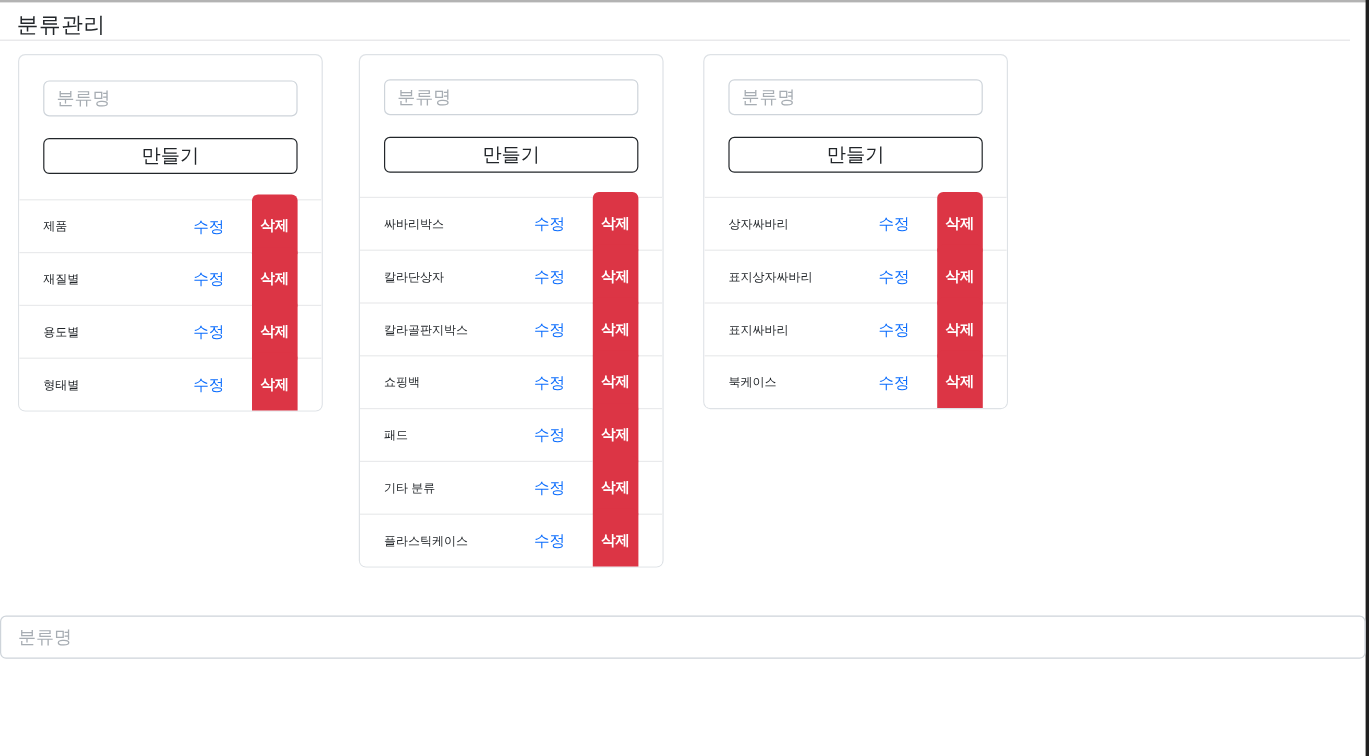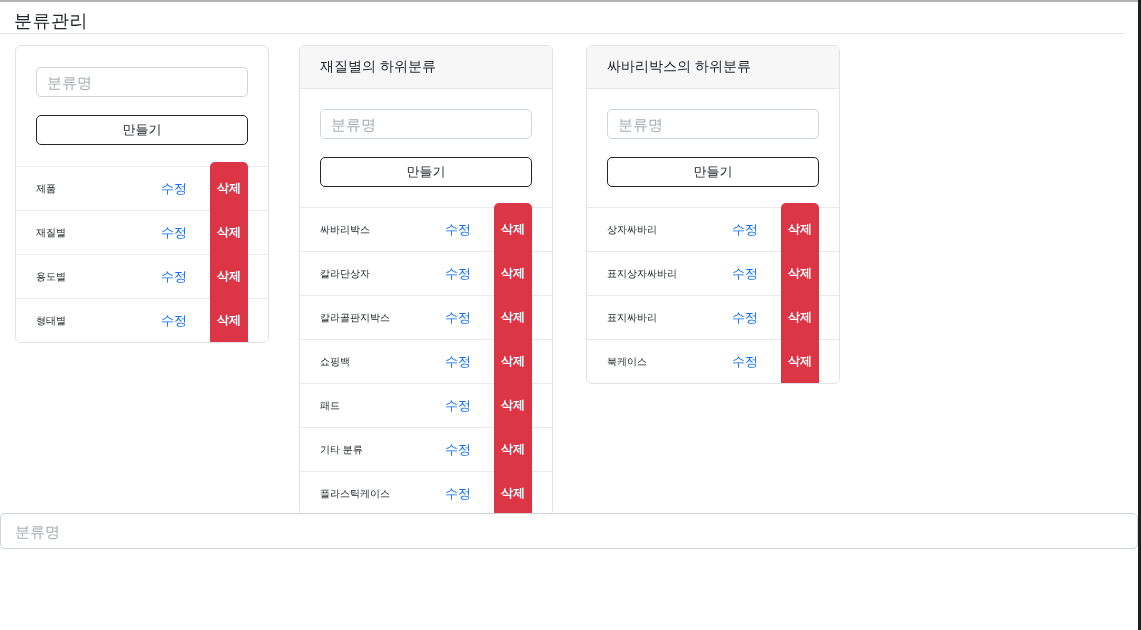--- a/index.html
+++ b/index.html
@@ -63,21 +63,21 @@
     outline: none;
     margin-bottom: 18px;
   }
   .name-input::placeholder { color: #a7adb3; opacity: 1; }
   .create-btn {
     display: block;
     width: 100%; height: 30px;
     background: #ffffff;
     border: 1.5px solid #22262a;
     border-radius: 5px;
-    font-size: 13px;
+    font-size: 16px;
     color: #212529;
     font-family: "Liberation Sans", "DejaVu Sans", sans-serif;
     cursor: pointer;
   }
   .list-row {
     height: 44px;
     display: flex; align-items: center; justify-content: space-between;
     padding: 0 20px;
     border-top: 1px solid #e9eaec;
     cursor: pointer;
@@ -154,21 +154,20 @@
   <div class="list-row">
     <span class="row-label">형태별</span>
     <span class="row-actions">
       <a class="edit-link">수정</a>
       <button class="delete-badge">삭제</button>
     </span>
   </div>
 </div>
 
 <div class="card card-2">
-  <div class="card-header">재질별의 하위분류</div>
   <div class="card-form">
     <input class="name-input" type="text" placeholder="분류명" style="">
     <button class="create-btn">만들기</button>
   </div>
   <div class="list-row">
     <span class="row-label">싸바리박스</span>
     <span class="row-actions">
       <a class="edit-link">수정</a>
       <button class="delete-badge">삭제</button>
     </span>
@@ -211,21 +210,20 @@
   <div class="list-row">
     <span class="row-label">플라스틱케이스</span>
     <span class="row-actions">
       <a class="edit-link">수정</a>
       <button class="delete-badge">삭제</button>
     </span>
   </div>
 </div>
 
 <div class="card card-3">
-  <div class="card-header">싸바리박스의 하위분류</div>
   <div class="card-form">
     <input class="name-input" type="text" placeholder="분류명" style="">
     <button class="create-btn">만들기</button>
   </div>
   <div class="list-row">
     <span class="row-label">상자싸바리</span>
     <span class="row-actions">
       <a class="edit-link">수정</a>
       <button class="delete-badge">삭제</button>
     </span>

